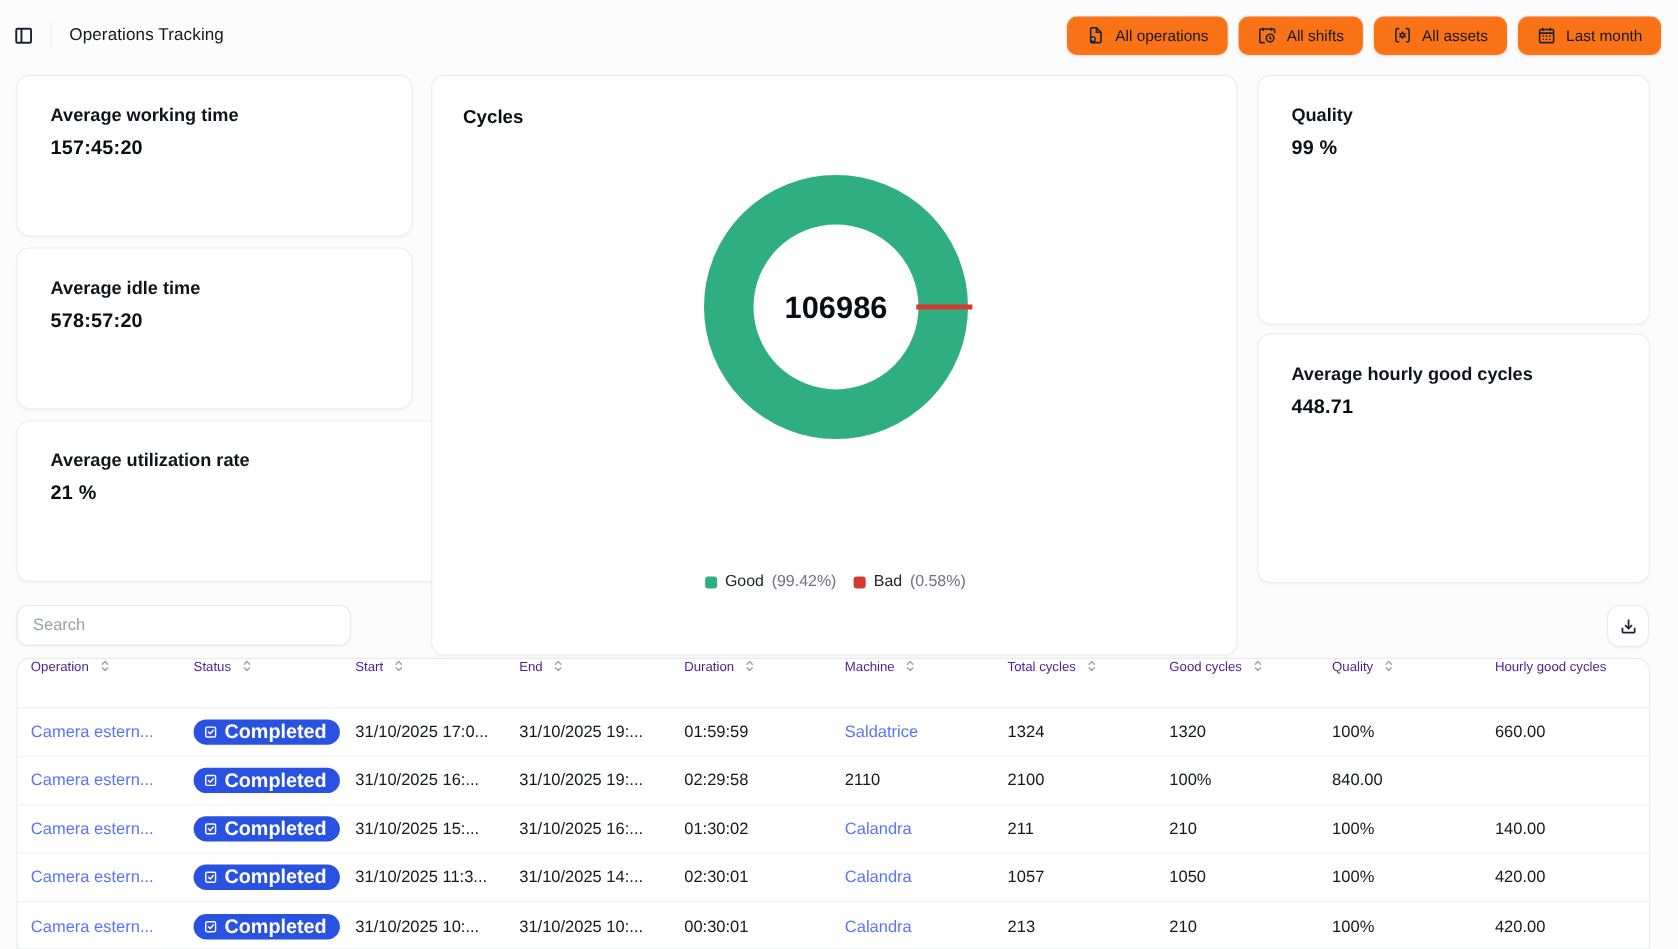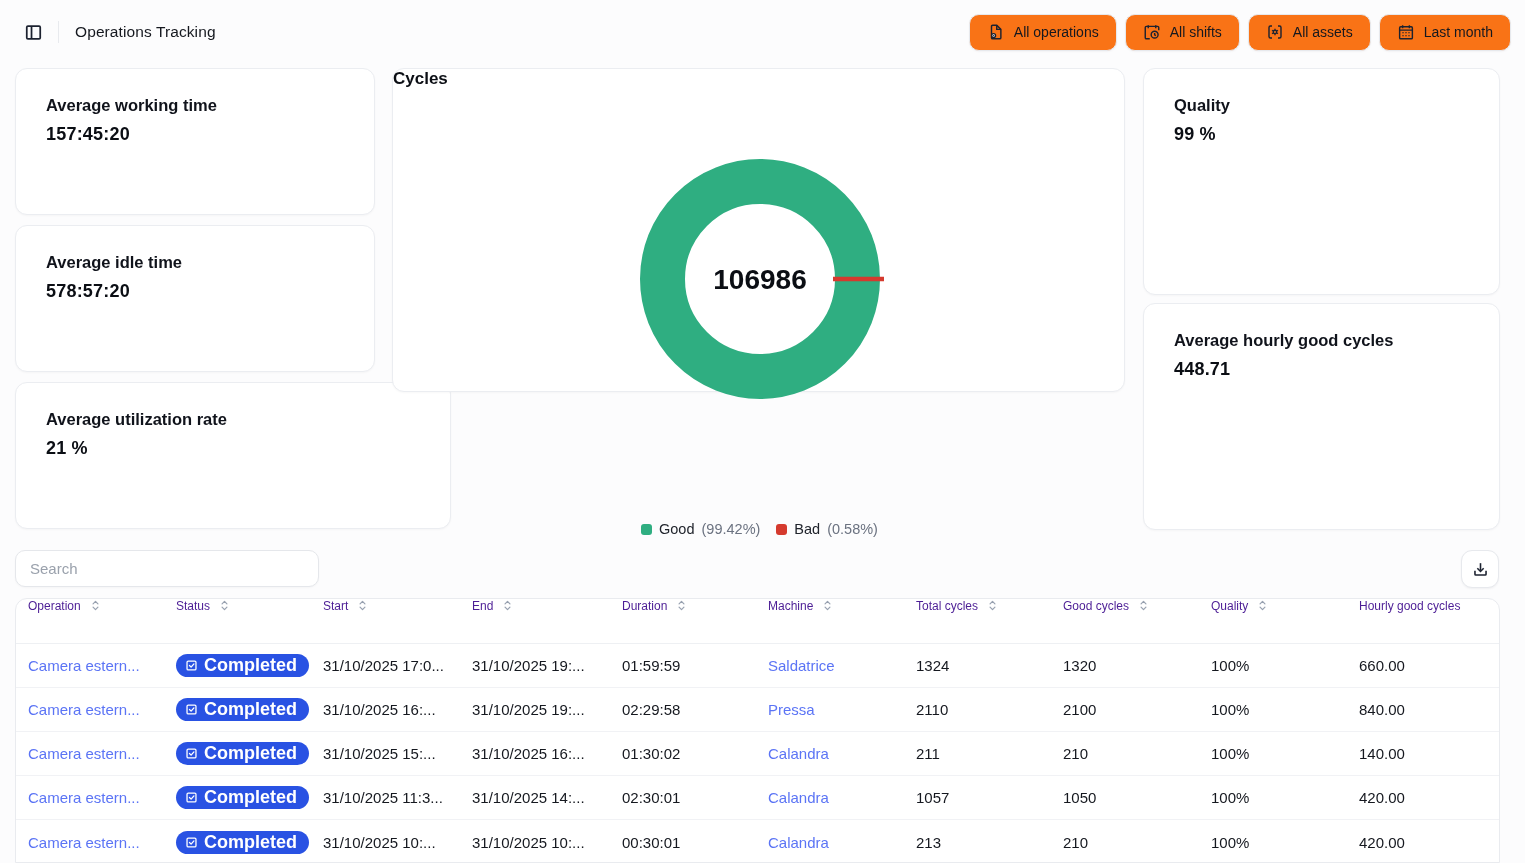--- a/index.html
+++ b/index.html
@@ -5,21 +5,21 @@
   * { margin:0; padding:0; box-sizing:border-box; }
   html,body { width:1525px; height:863px; }
   body {
     font-family:"Liberation Sans","DejaVu Sans",sans-serif;
     background:#fcfcfd; color:#121722; overflow:hidden; position:relative;
   }
   .app { position:absolute; inset:0; }
 
   
   .topbar { position:absolute; top:0; left:0; right:0; height:64px; background:#fcfcfd;
-    display:flex; align-items:center; padding:0 14px 0 16px; }
+    display:flex; align-items:center; padding:0 14px 0 4px; }
   .icon-btn { width:34px; height:34px; border:none; background:transparent; border-radius:8px;
     display:flex; align-items:center; justify-content:center; cursor:pointer; }
   .v-divider { width:1px; height:22px; background:#e8eaee; margin:0 16px 0 8px; }
   .page-title { font-size:15.5px; font-weight:500; color:#15181f; letter-spacing:.1px; }
   .filters { margin-left:auto; display:flex; gap:8px; }
   .filter-btn { display:flex; align-items:center; gap:9px; height:37px; padding:0 17px;
     background:#f97316; border:1px solid #e7e9ed; border-radius:10px;
     box-shadow:0 1px 2px rgba(16,24,40,.04); font-size:14px; font-weight:500; color:#15181f;
     font-family:inherit; cursor:pointer; }
   .filter-btn svg { flex:0 0 auto; }
@@ -27,21 +27,21 @@
   
   .card { position:absolute; background:#fff; border:1px solid #ebedf1; border-radius:12px;
     box-shadow:0 1px 2px rgba(16,24,40,.03); }
   .kpi { padding:27px 30px; }
   .kpi-title { font-size:16.5px; font-weight:600; color:#10131b; }
   .kpi-value { font-size:18px; font-weight:700; color:#0b0e14; margin-top:9px; letter-spacing:.2px; }
 
   .card-wt  { left:15px;   top:68px;  width:360px; height:147px; }
   .card-it  { left:15px;   top:225px; width:360px; height:147px; }
   .card-ur  { left:15px;   top:382px; width:436px; height:147px; }
-  .card-cy  { left:392px;  top:68px;  width:733px; height:324px; }
+  .card-cy  { left:392px;  top:68px;  width:733px; height:528px; padding:28px; }
   .card-q   { left:1143px; top:68px;  width:357px; height:227px; }
   .card-hg  { left:1143px; top:303px; width:357px; height:227px; }
 
   .cycles-title { font-size:17px; font-weight:700; color:#0b0e14; }
   .donut-wrap { position:absolute; left:0; top:80px; width:733px; display:flex; justify-content:center; }
   .donut-center-label { font-size:28px; font-weight:700; fill:#0b0e14; }
   .legend { position:absolute; left:0; top:452px; width:733px; display:flex; justify-content:center;
     align-items:center; gap:16px; font-size:14.5px; }
   .legend-item { display:flex; align-items:center; gap:7px; }
   .legend-swatch { width:11px; height:11px; border-radius:3px; display:inline-block; }
@@ -287,23 +287,20 @@
             <svg width="13" height="13" viewBox="0 0 16 16" fill="none" stroke="#fff" stroke-width="1.6" stroke-linecap="round" stroke-linejoin="round">
               <rect x="2.5" y="2.5" width="11" height="11" rx="1.5"></rect>
               <path d="m5.5 8 2 2 3.5-4"></path>
             </svg>
             <span>Completed</span>
           </span>
         </div>
       <div class="td">31/10/2025 16:...</div>
       <div class="td">31/10/2025 19:...</div>
       <div class="td">02:29:58</div>
-      <div class="td">
-          <a class="link">Pressa</a>
-        </div>
       <div class="td">2110</div>
       <div class="td">2100</div>
       <div class="td">100%</div>
       <div class="td">840.00</div>
     </div>
 
     <div class="tgrid tr">
       <div class="td">
           <a class="link">Camera estern...</a>
         </div>

